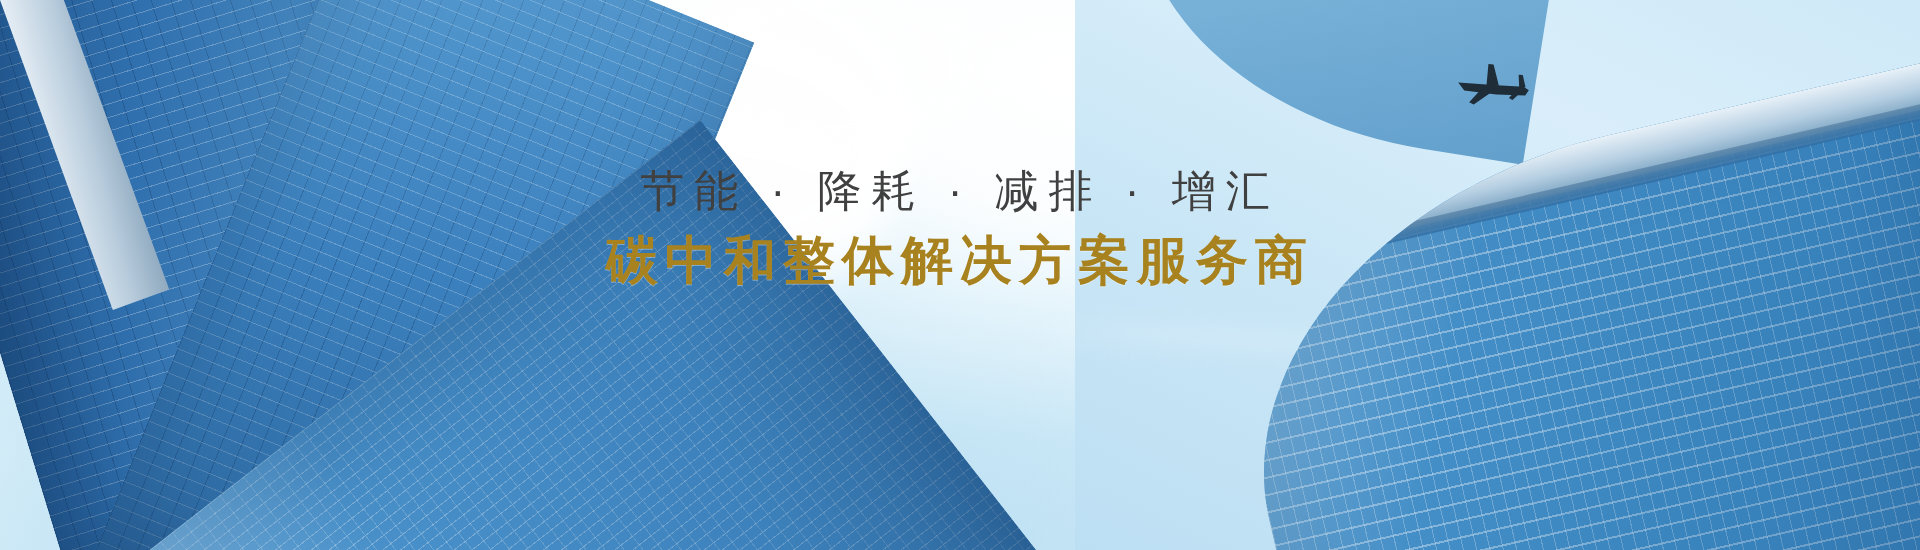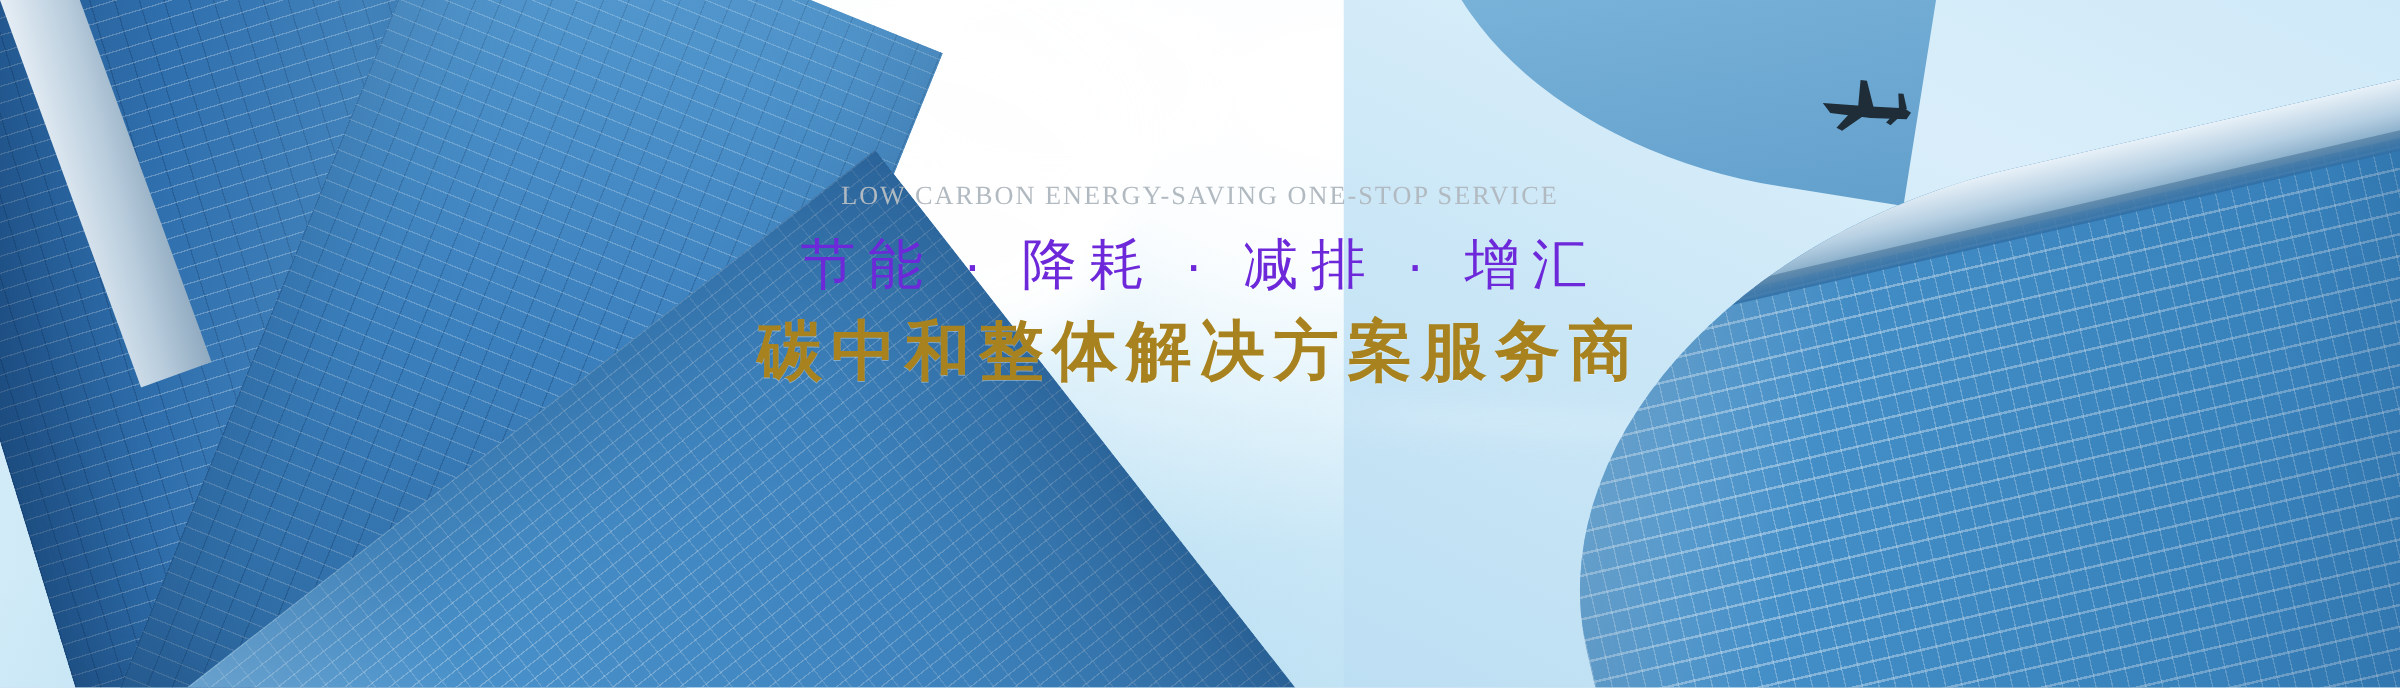--- a/index.html
+++ b/index.html
@@ -169,21 +169,21 @@
     color:#b2bac1;
     line-height:1;
     white-space:nowrap;
   }
   #subhead{
     margin-top:20px;
     font-family:"Liberation Sans",sans-serif;
     font-size:44px;
     font-weight:400;
     letter-spacing:10px;
-    color:#6d28d9;
+    color:#404040;
     line-height:1.15;
     white-space:nowrap;
   }
   #headline{
     margin-top:12px;
     font-family:"Liberation Sans",sans-serif;
     font-size:52px;
     font-weight:700;
     letter-spacing:7px;
     color:#a8821e;
@@ -240,18 +240,17 @@
     <g fill="#1f2d38" transform="rotate(16 40 26)">
       <path d="M6 30 L44 22 L70 16 L76 18 L74 24 L46 31 L14 36 Z"></path>
       <path d="M34 25 L30 4 L35 3 L46 22 Z"></path>
       <path d="M30 30 L22 46 L27 47 L40 31 Z"></path>
       <path d="M66 18 L62 6 L66 5 L72 16 Z"></path>
       <path d="M64 21 L59 31 L63 32 L69 22 Z"></path>
     </g>
   </svg>
 
   <div id="copy">
-    <div id="eyebrow">LOW CARBON ENERGY-SAVING ONE-STOP SERVICE</div>
     <div id="subhead">节能 · 降耗 · 减排 · 增汇</div>
     <div id="headline">碳中和整体解决方案服务商</div>
   </div>
 
 </div>
 
 </body></html>

